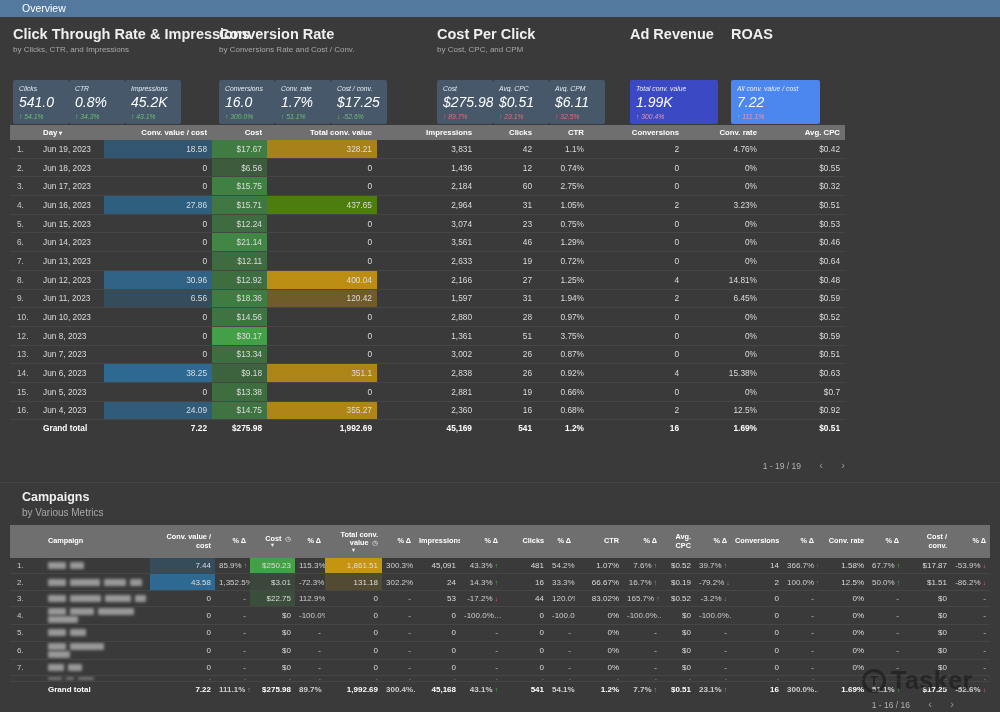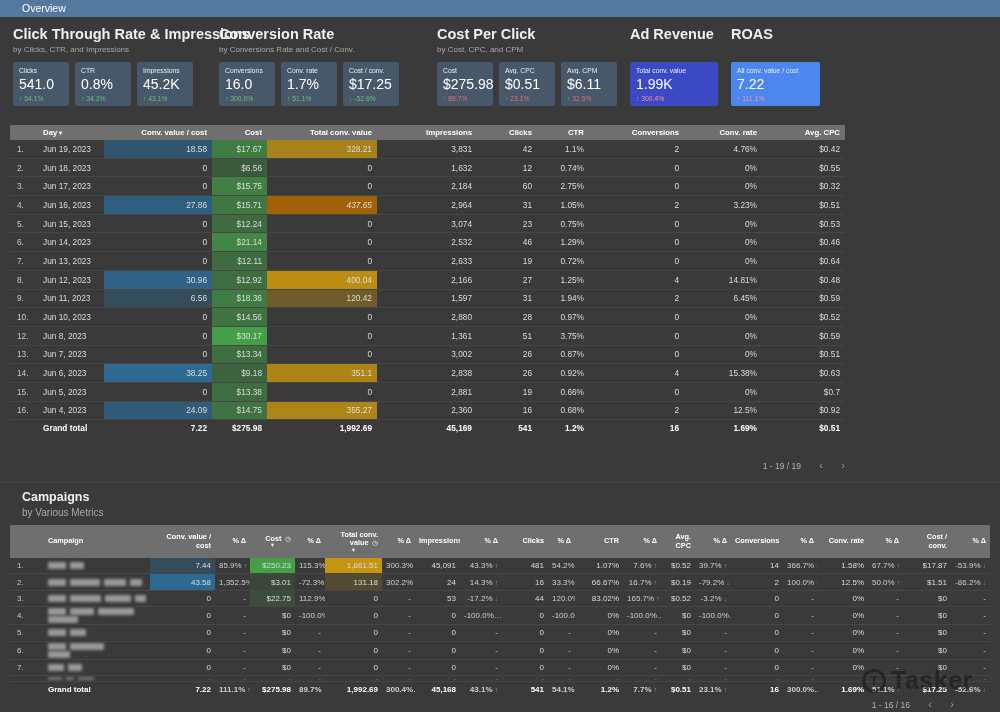--- a/index.html
+++ b/index.html
@@ -5,21 +5,21 @@
   html,body{margin:0;padding:0;}
   body{width:1000px;height:712px;background:#3a3a3a;font-family:"Liberation Sans",sans-serif;overflow:hidden;position:relative;}
   
   .topbar{position:absolute;left:0;top:0;width:1000px;height:17px;background:#54799f;}
   .topbar .tab{position:absolute;left:22px;top:0;line-height:17px;color:#fff;font-size:10.5px;}
   
   .sec-t{position:absolute;top:26px;font-size:14.5px;font-weight:bold;color:#efefef;white-space:nowrap;}
   .sec-s{position:absolute;top:45px;font-size:8px;color:#a8a8a8;white-space:nowrap;}
   #t1,#s1{left:13px}#t2,#s2{left:219px}#t3,#s3{left:437px}#t4{left:630px}#t5{left:731px}
   
-  .cards{position:absolute;top:62px;display:flex;gap:6px;}
+  .cards{position:absolute;top:80px;display:flex;font-style:italic;}
   #g1{left:13px}#g2{left:219px}#g3{left:437px}#g4{left:630px}#g5{left:731px}
   .card{width:56px;height:44px;background:#46586a;border-radius:2px;padding:5px 6px;box-sizing:border-box;overflow:hidden;}
   .card.indigo{width:88px;background:#3b49c4;}
   .card.blue{width:89px;background:#4b87ef;}
   .card .lbl{font-size:6.8px;color:#e8eef4;white-space:nowrap;overflow:hidden;}
   .card .val{font-size:14px;color:#fff;margin-top:2px;white-space:nowrap;}
   .card .delta{font-size:6.8px;margin-top:3px;white-space:nowrap;}
   .delta.good{color:#6fbf73}.delta.bad{color:#e47070}.delta.pink{color:#f1989e}
   
   table{border-collapse:collapse;table-layout:fixed;position:absolute;}
@@ -184,21 +184,21 @@
         <td>2</td>
         <td>4.76%</td>
         <td>$0.42</td>
       </tr>
       <tr>
         <td class="tnum">2.</td>
         <td class="tday">Jun 18, 2023</td>
         <td>0</td>
         <td style="background: rgba(67, 160, 71, 0.33);">$6.56</td>
         <td>0</td>
-        <td>1,632</td>
+        <td>1,436</td>
         <td>12</td>
         <td>0.74%</td>
         <td>0</td>
         <td>0%</td>
         <td>$0.55</td>
       </tr>
       <tr>
         <td class="tnum">3.</td>
         <td class="tday">Jun 17, 2023</td>
         <td>0</td>
@@ -209,21 +209,21 @@
         <td>2.75%</td>
         <td>0</td>
         <td>0%</td>
         <td>$0.32</td>
       </tr>
       <tr>
         <td class="tnum">4.</td>
         <td class="tday">Jun 16, 2023</td>
         <td style="background: rgba(45, 105, 145, 0.8);">27.86</td>
         <td style="background: rgba(67, 160, 71, 0.59);">$15.71</td>
-        <td style="background: #a16207; font-style: italic;">437.65</td>
+        <td style="background: #4d7c0f;">437.65</td>
         <td>2,964</td>
         <td>31</td>
         <td>1.05%</td>
         <td>2</td>
         <td>3.23%</td>
         <td>$0.51</td>
       </tr>
       <tr>
         <td class="tnum">5.</td>
         <td class="tday">Jun 15, 2023</td>
@@ -236,21 +236,21 @@
         <td>0</td>
         <td>0%</td>
         <td>$0.53</td>
       </tr>
       <tr>
         <td class="tnum">6.</td>
         <td class="tday">Jun 14, 2023</td>
         <td>0</td>
         <td style="background: rgba(67, 160, 71, 0.74);">$21.14</td>
         <td>0</td>
-        <td>2,532</td>
+        <td>3,561</td>
         <td>46</td>
         <td>1.29%</td>
         <td>0</td>
         <td>0%</td>
         <td>$0.46</td>
       </tr>
       <tr>
         <td class="tnum">7.</td>
         <td class="tday">Jun 13, 2023</td>
         <td>0</td>

